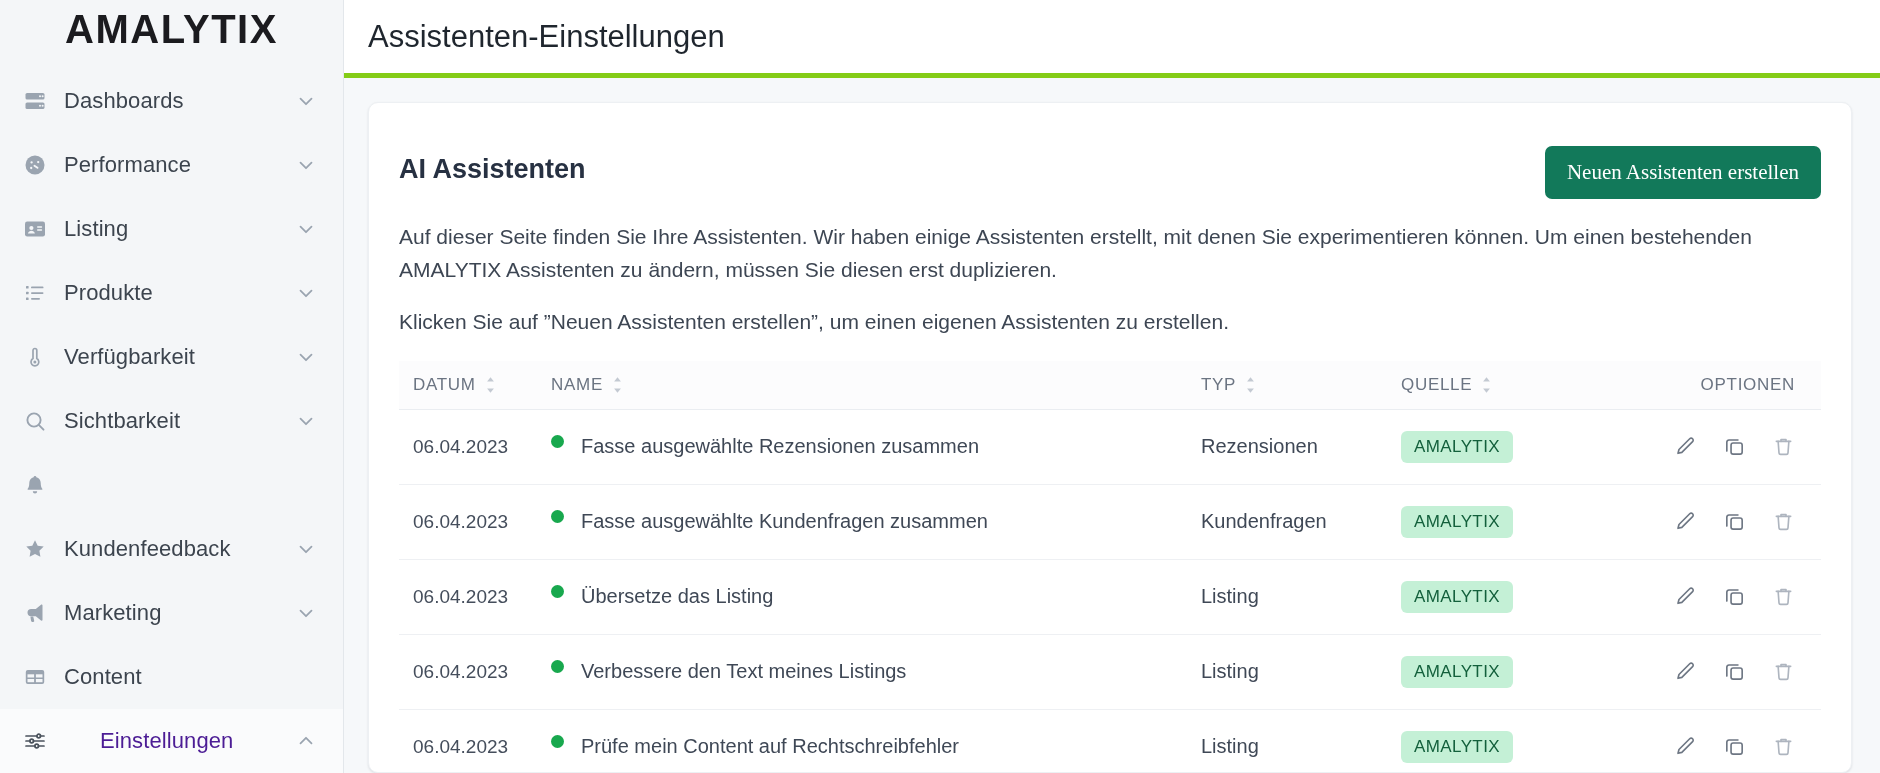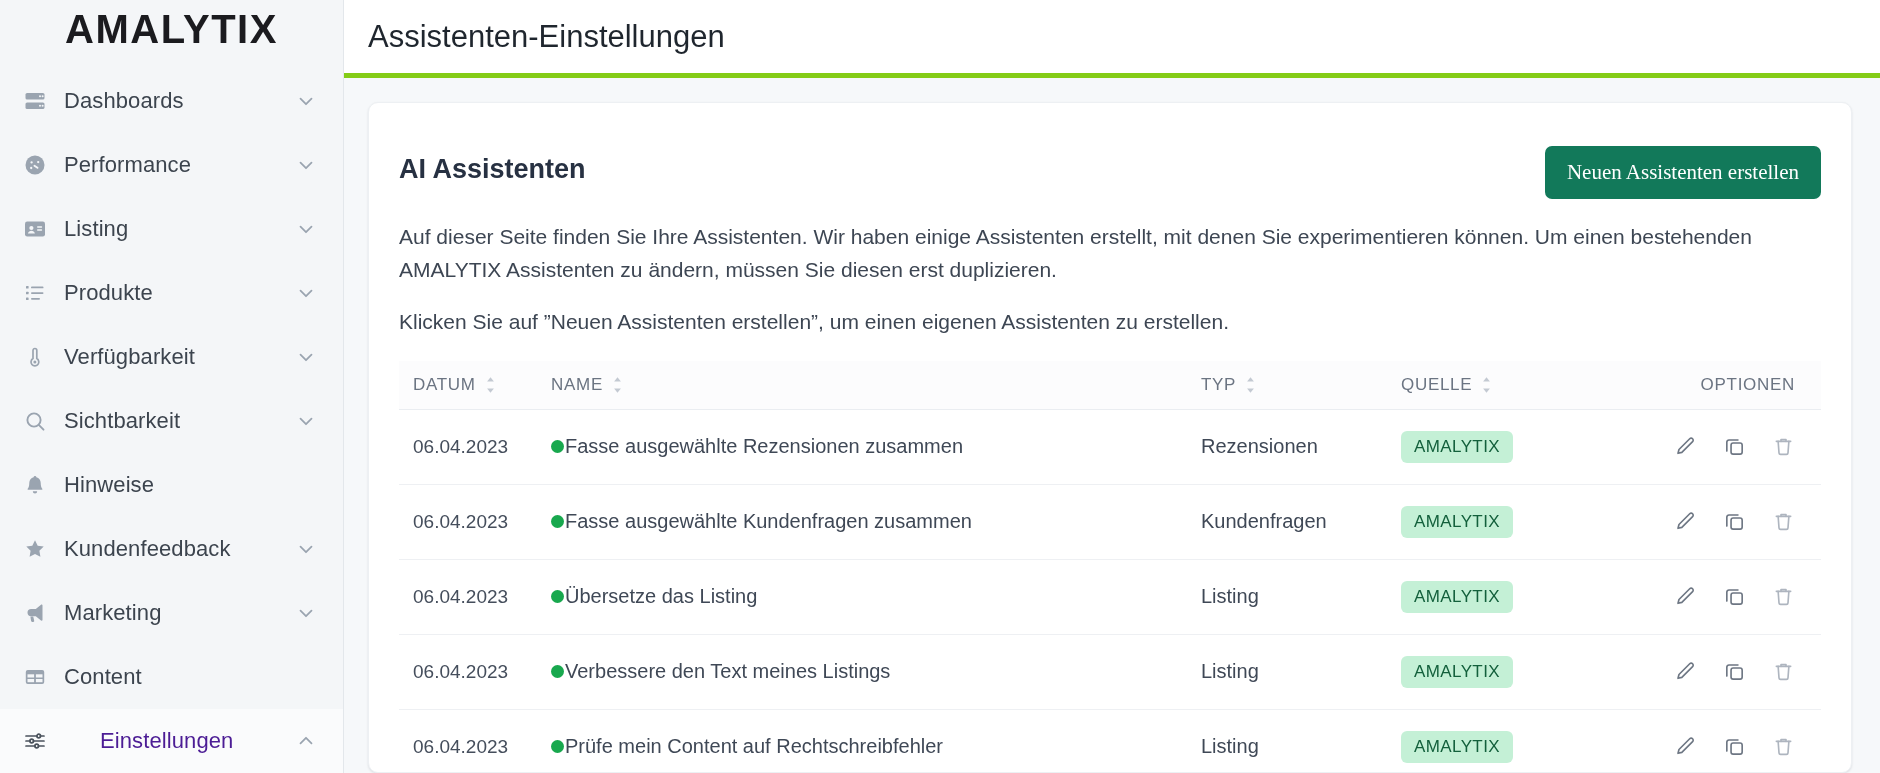--- a/index.html
+++ b/index.html
@@ -105,21 +105,21 @@
   th.c-opt .th-inner { justify-content: flex-end; padding-right: 26px; }
   .sort-ico { display: inline-flex; flex-direction: column; line-height: 0; color: #c3c9d2; }
 
   tbody td {
     border-bottom: 1px solid #eef0f3;
     font-size: 20px; color: #3f4856;
     padding: 21px 0;
     vertical-align: middle;
   }
   td.c-datum { padding-left: 14px; color: #454e5c; font-size: 19px; }
-  td.c-name .namecell { display: flex; align-items: center; gap: 1px; }
+  td.c-name .namecell { display: flex; gap: 17px; }
   .dot { width: 13px; height: 13px; border-radius: 50%; background: #18a84e; display:block; min-width:13px; }
   .badge {
     display: inline-block;
     background: #c4f0d6; color: #13603c;
     font-size: 17px; letter-spacing: .4px;
     padding: 6px 13px; border-radius: 6px;
   }
   .opts { display: flex; align-items: center; justify-content: flex-end; gap: 26px; padding-right: 26px; color: #6d7683; }
   .opts span { display: flex; cursor: pointer; }
   .opts .trash { color: #aeb5bf; }
@@ -232,21 +232,20 @@
             </svg>
           </span>
         </div>
         <div class="nav-item">
           <span class="ico">
             <svg width="24" height="24" viewBox="0 0 24 24" fill="currentColor">
               <path d="M12 3a1.4 1.4 0 0 1 1.4 1.2c2.6.6 4.3 2.8 4.3 5.6 0 3.5.8 5 1.6 6 .3.4 0 1-.5 1H5.2c-.5 0-.8-.6-.5-1 .8-1 1.6-2.5 1.6-6 0-2.8 1.7-5 4.3-5.6A1.4 1.4 0 0 1 12 3z"></path>
               <path d="M9.8 18.3h4.4a2.2 2.2 0 0 1-4.4 0z"></path>
             </svg>
           </span>
-          <span class="nav-label">Hinweise</span>
         </div>
         <div class="nav-item">
           <span class="ico">
             <svg width="24" height="24" viewBox="0 0 24 24" fill="currentColor">
               <path d="M12 3.2l2.7 5.5 6 .9-4.3 4.2 1 6-5.4-2.8-5.4 2.8 1-6L3.3 9.6l6-.9z"></path>
             </svg>
           </span>
           <span class="nav-label">Kundenfeedback</span>
           <span class="chev">
             <svg width="22" height="22" viewBox="0 0 24 24" fill="none" stroke="currentColor" stroke-width="1.9" stroke-linecap="round" stroke-linejoin="round">

